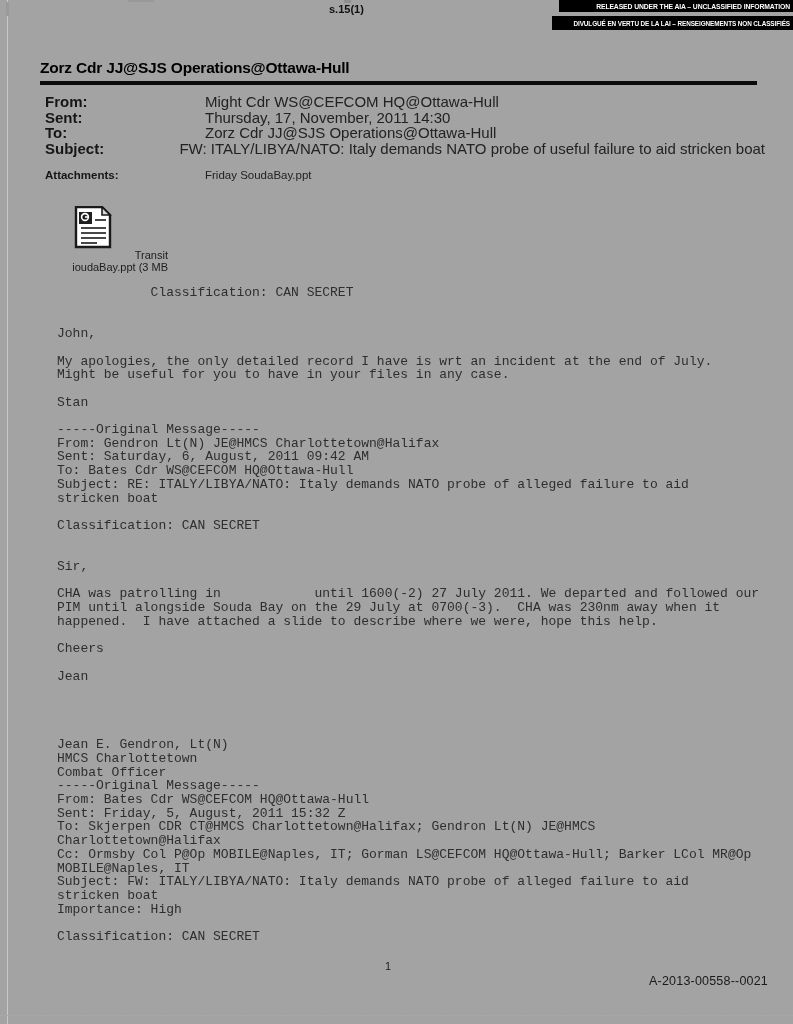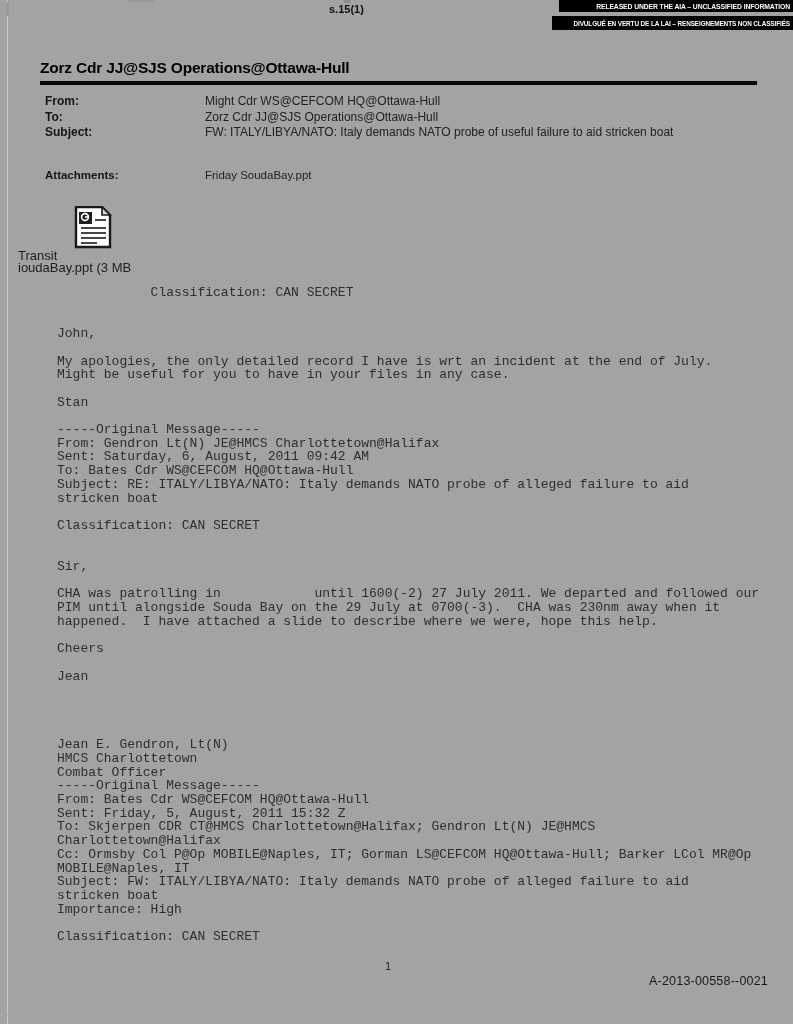--- a/index.html
+++ b/index.html
@@ -16,30 +16,30 @@
   .stamp-bar{position:absolute;right:0;background:#000;color:#fff;
     font-weight:bold;display:flex;align-items:center;justify-content:flex-end;
     padding:0 3px;letter-spacing:-0.1px;box-sizing:border-box;}
   .stamp-bar.en{top:0;height:12px;width:234px;font-size:6.8px;}
   .stamp-bar.fr{top:16px;height:14px;width:241px;font-size:6.4px;}
   .section-code{position:absolute;left:329px;top:3px;font-size:11px;font-weight:bold;color:#111;}
   
   .email-title{position:absolute;left:40px;top:59px;font-size:15.5px;font-weight:bold;color:#000;letter-spacing:-0.2px;}
   .title-rule{position:absolute;left:40px;top:81px;width:717px;height:3.5px;background:#0a0a0a;}
   .hdr-rows{position:absolute;left:45px;top:94px;width:720px;}
-  .hdr-row{display:flex;height:15.5px;line-height:15.5px;font-size:12px;}
+  .hdr-row{display:flex;height:15.5px;line-height:15.5px;font-size:15px;}
   .hdr-row .lbl{width:160px;font-weight:bold;color:#161616;}
   .hdr-row .val{flex:1;color:#222;white-space:nowrap;}
   .attach-row{position:absolute;left:45px;top:168px;width:720px;display:flex;font-size:11.5px;line-height:15px;}
   .attach-row .lbl{width:160px;font-weight:bold;color:#161616;}
   .attach-row .val{flex:1;color:#222;}
   
   .attach-icon{position:absolute;left:73px;top:206px;width:40px;height:43px;cursor:default;}
-  .attach-caption{position:absolute;left:18px;top:250px;width:150px;text-align:left;
-    font-size:13px;line-height:11.5px;color:#1d1d1d;}
+  .attach-caption{position:absolute;left:18px;top:250px;width:150px;text-align:right;
+    font-size:11px;line-height:11.5px;color:#1d1d1d;}
   
   .body-pre{position:absolute;left:42px;top:271px;margin:15px;
     font-family:"Liberation Mono",monospace;font-size:13px;line-height:13.7px;
     color:#2e2e2e;white-space:pre;}
   
   .page-num{position:absolute;left:385px;top:960px;font-size:11px;color:#222;}
   .doc-id{position:absolute;right:25px;top:974px;font-size:12.5px;color:#1a1a1a;letter-spacing:0.2px;}
 </style>
 </head>
 <body>
@@ -60,20 +60,24 @@
   </div>
   <div class="section-code">s.15(1)</div>
 
   <div class="email-title">Zorz Cdr JJ@SJS Operations@Ottawa-Hull</div>
   <div class="title-rule"></div>
 
   <div class="hdr-rows">
     <div class="hdr-row">
       <span class="lbl">From:</span>
       <span class="val">Might Cdr WS@CEFCOM HQ@Ottawa-Hull</span>
+    </div>
+    <div class="hdr-row">
+      <span class="lbl">Sent:</span>
+      <span class="val">Thursday, 17, November, 2011 14:30</span>
     </div>
     <div class="hdr-row">
       <span class="lbl">To:</span>
       <span class="val">Zorz Cdr JJ@SJS Operations@Ottawa-Hull</span>
     </div>
     <div class="hdr-row">
       <span class="lbl">Subject:</span>
       <span class="val">FW: ITALY/LIBYA/NATO: Italy demands NATO probe of useful failure to aid stricken boat</span>
     </div>
   </div>

